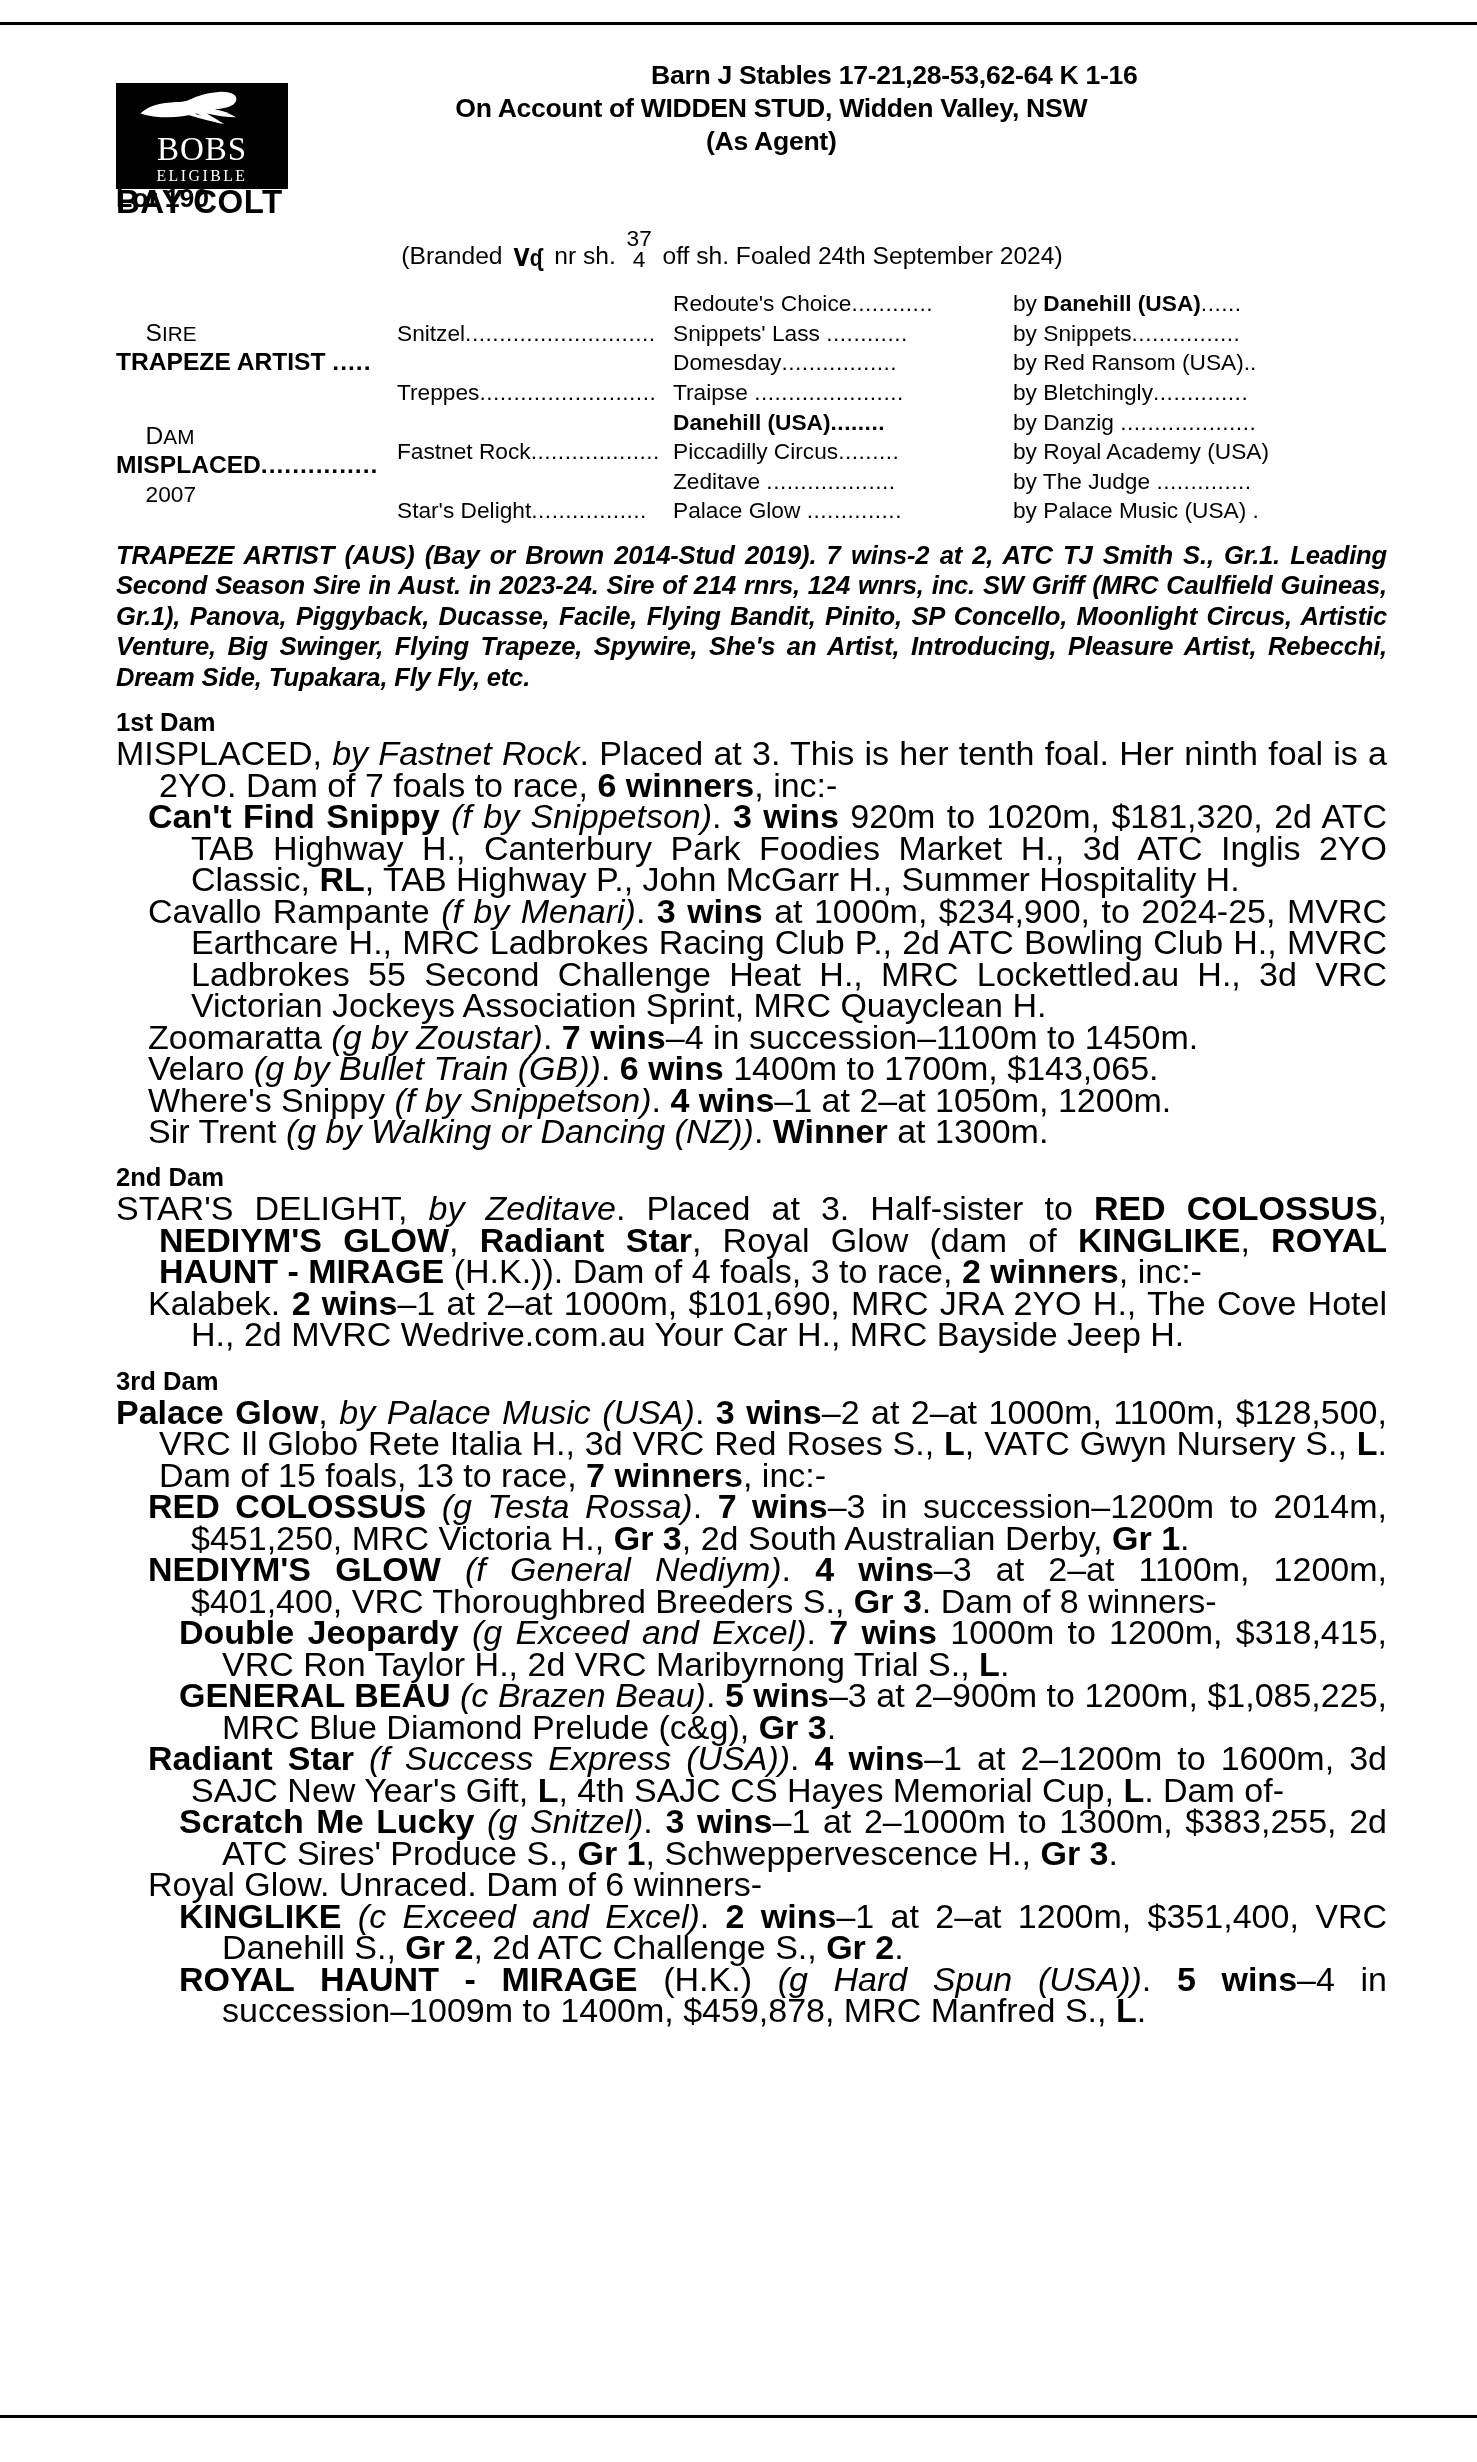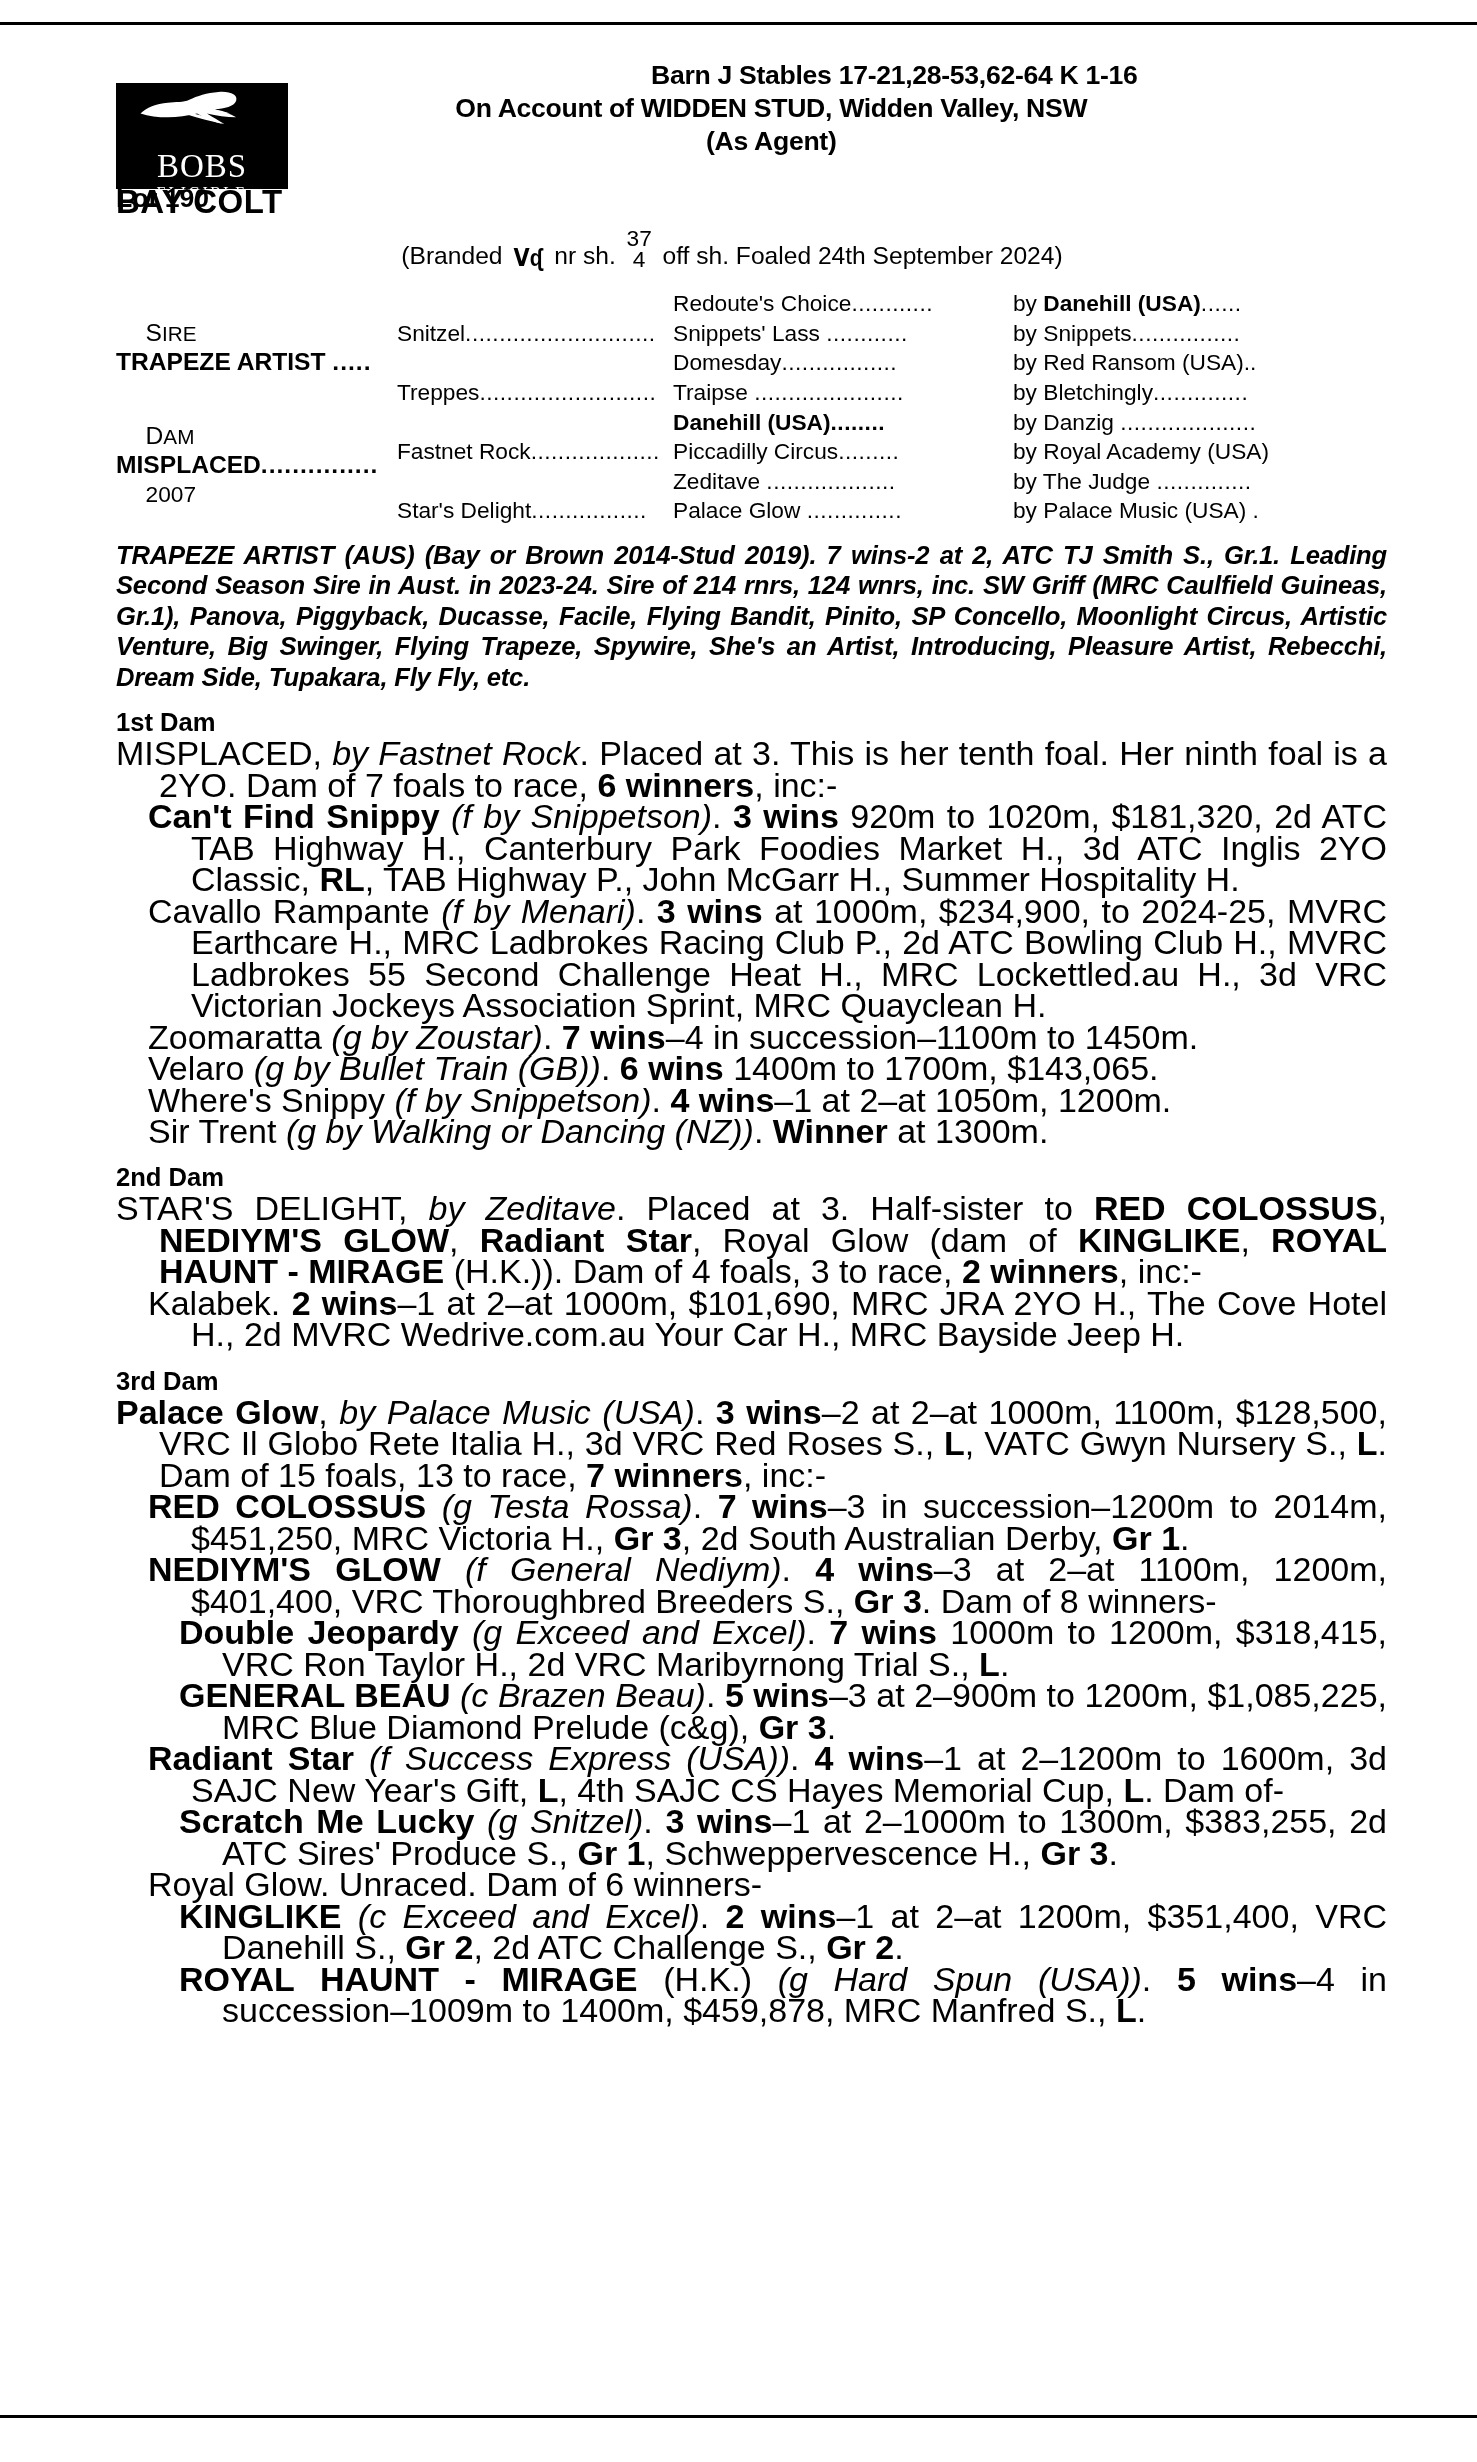--- a/index.html
+++ b/index.html
@@ -60,21 +60,21 @@
     margin: 5.9px auto 0;
     width: 148px;
     height: 41px;
   }
   .bobs-word {
     font-family: "Liberation Serif", serif;
     font-size: 33px;
     letter-spacing: 1px;
     line-height: 31.5px;
     font-weight: 400;
-    margin-top: 18px;
+    margin-top: 1px;
   }
   .bobs-sub {
     font-family: "Liberation Serif", serif;
     font-size: 15.8px;
     letter-spacing: 2.5px;
     line-height: 19.7px;
   }
   .header-lines {
     text-align: center;
     padding-left: 29.6px;

